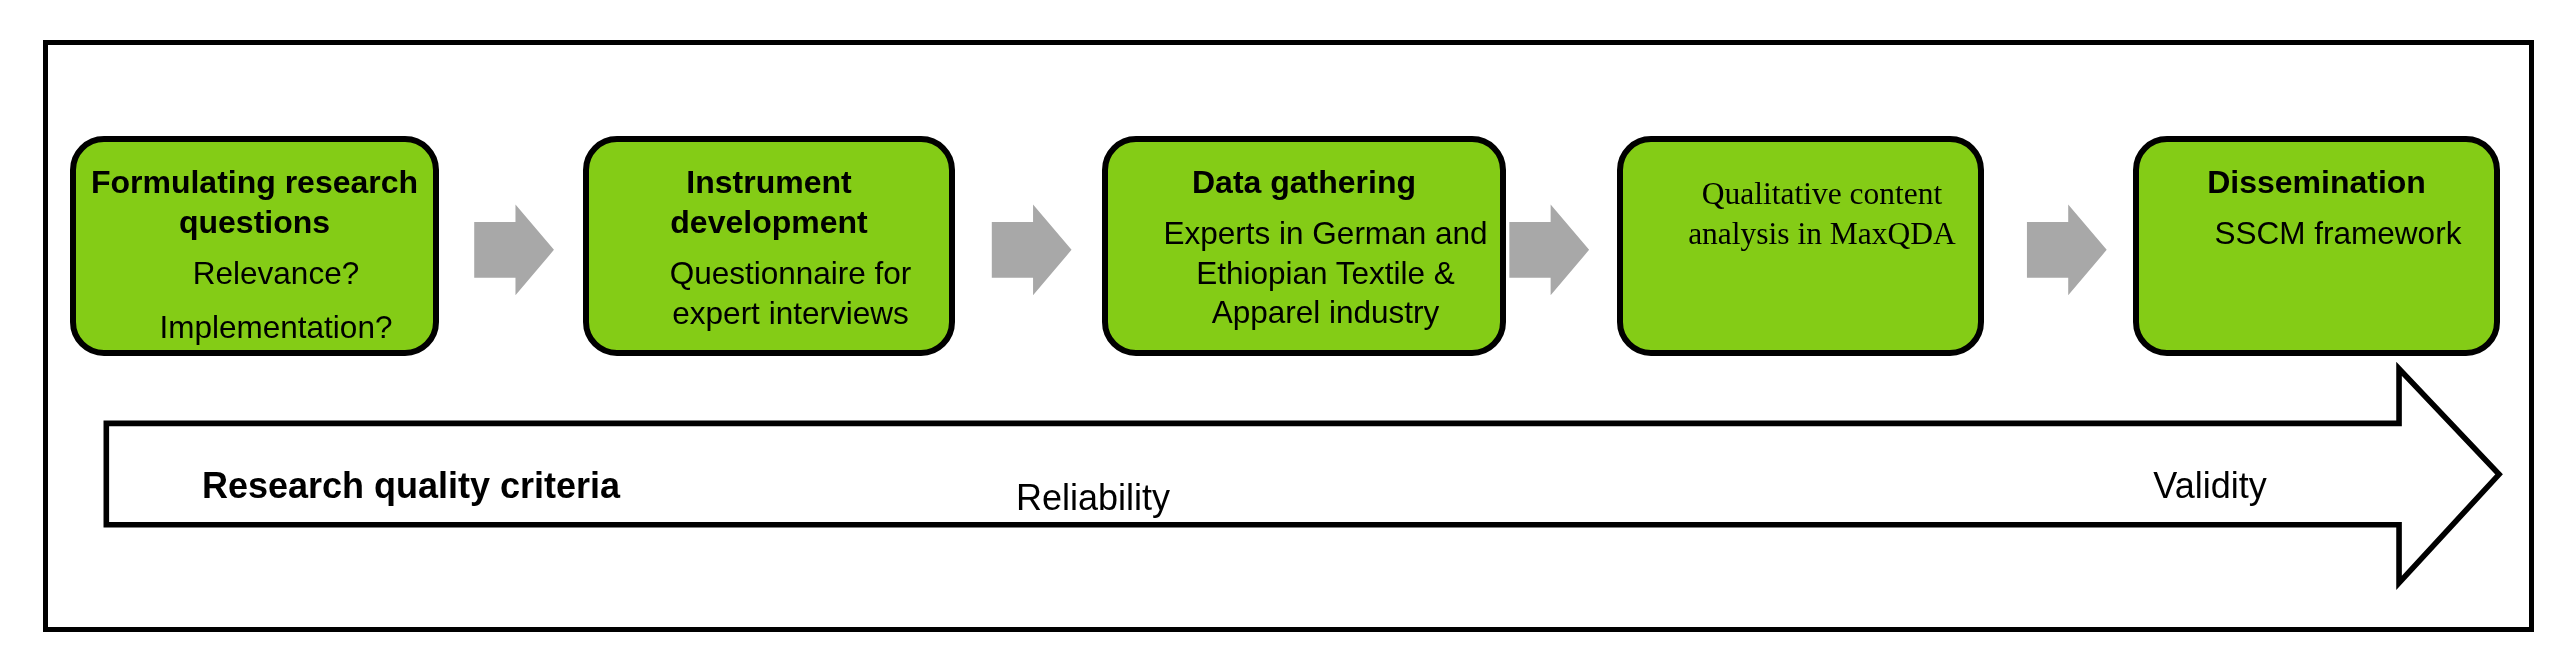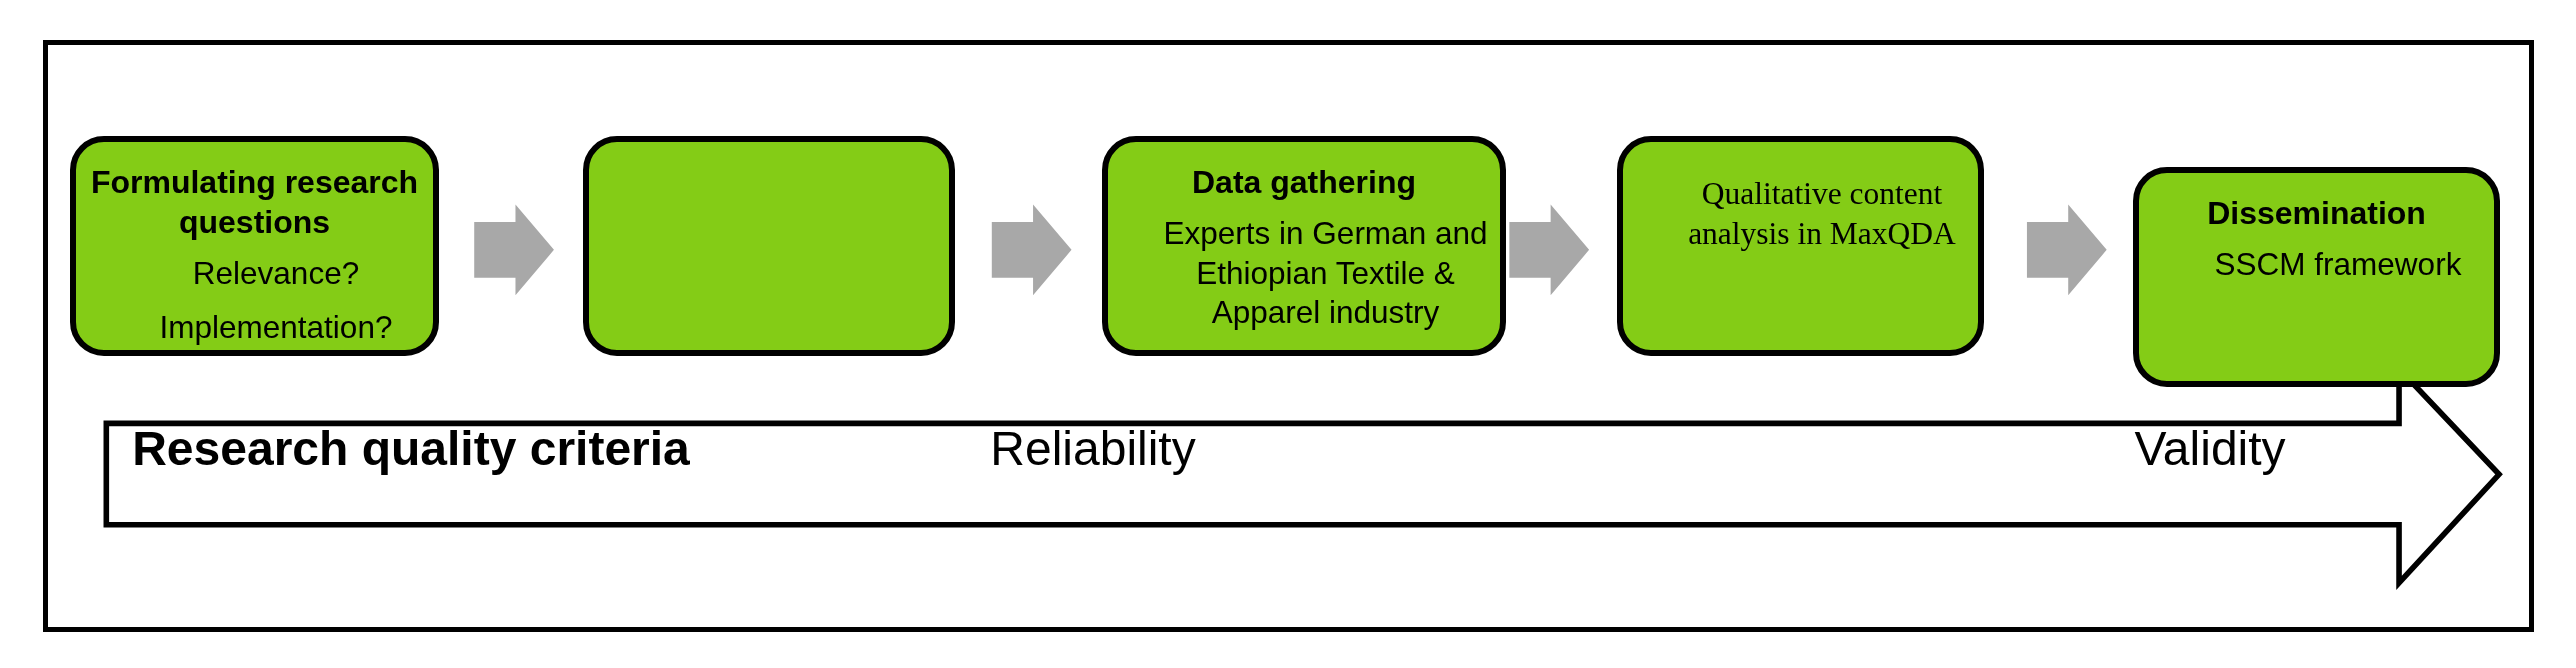--- a/index.html
+++ b/index.html
@@ -59,35 +59,35 @@
     line-height: 1.25;
     margin: 0 auto;
   }
   .step-box .step-detail + .step-detail {
     margin-top: 14px;
   }
   .box-1 { left: 70px;  width: 369px; }
   .box-2 { left: 583px;  width: 372px; }
   .box-3 { left: 1102px; width: 404px; }
   .box-4 { left: 1617px; width: 367px; }
-  .box-5 { left: 2133px; width: 367px; margin-top: 31px; }
+  .box-5 { left: 2133px; width: 367px; }
   .box-1 .step-title { max-width: 329px; }
   .box-2 .step-title { max-width: 294px; }
   .box-2 .step-detail { max-width: 294px; }
   .box-3 .step-detail { max-width: 332px; }
   .box-4 .step-detail { max-width: 308px; font-family: Liberation Serif, serif; }
   .quality-label {
     position: absolute;
     transform: translate(-50%, -50%);
-    font-size: 48px;
+    font-size: 36px;
     white-space: nowrap;
-    top: 448px;
+    top: 486px;
   }
   .quality-heading { font-weight: bold; left: 411px; }
-  .criterion-0 { left: 1093px; }
+  .criterion-0 { left: 1093px; margin-top: 12px; }
   .criterion-1 { left: 1651px; }
   .criterion-2 { left: 2210px; }
 </style>
 </head>
 <body>
 
 <div class="stage">
 
   <div class="frame"></div>
 
@@ -103,20 +103,24 @@
 
   <div class="step-box box-1">
     <div class="step-title">Formulating research questions</div>
     <div class="step-details">
       <p class="step-detail">Relevance?</p>
       <p class="step-detail">Implementation?</p>
     </div>
   </div>
 
   <div class="step-box box-2">
+    <div class="step-title">Instrument development</div>
+    <div class="step-details">
+      <p class="step-detail">Questionnaire for expert interviews</p>
+    </div>
   </div>
 
   <div class="step-box box-3">
     <div class="step-title">Data gathering</div>
     <div class="step-details">
       <p class="step-detail">Experts in German and Ethiopian Textile &amp; Apparel industry</p>
     </div>
   </div>
 
   <div class="step-box box-4">

